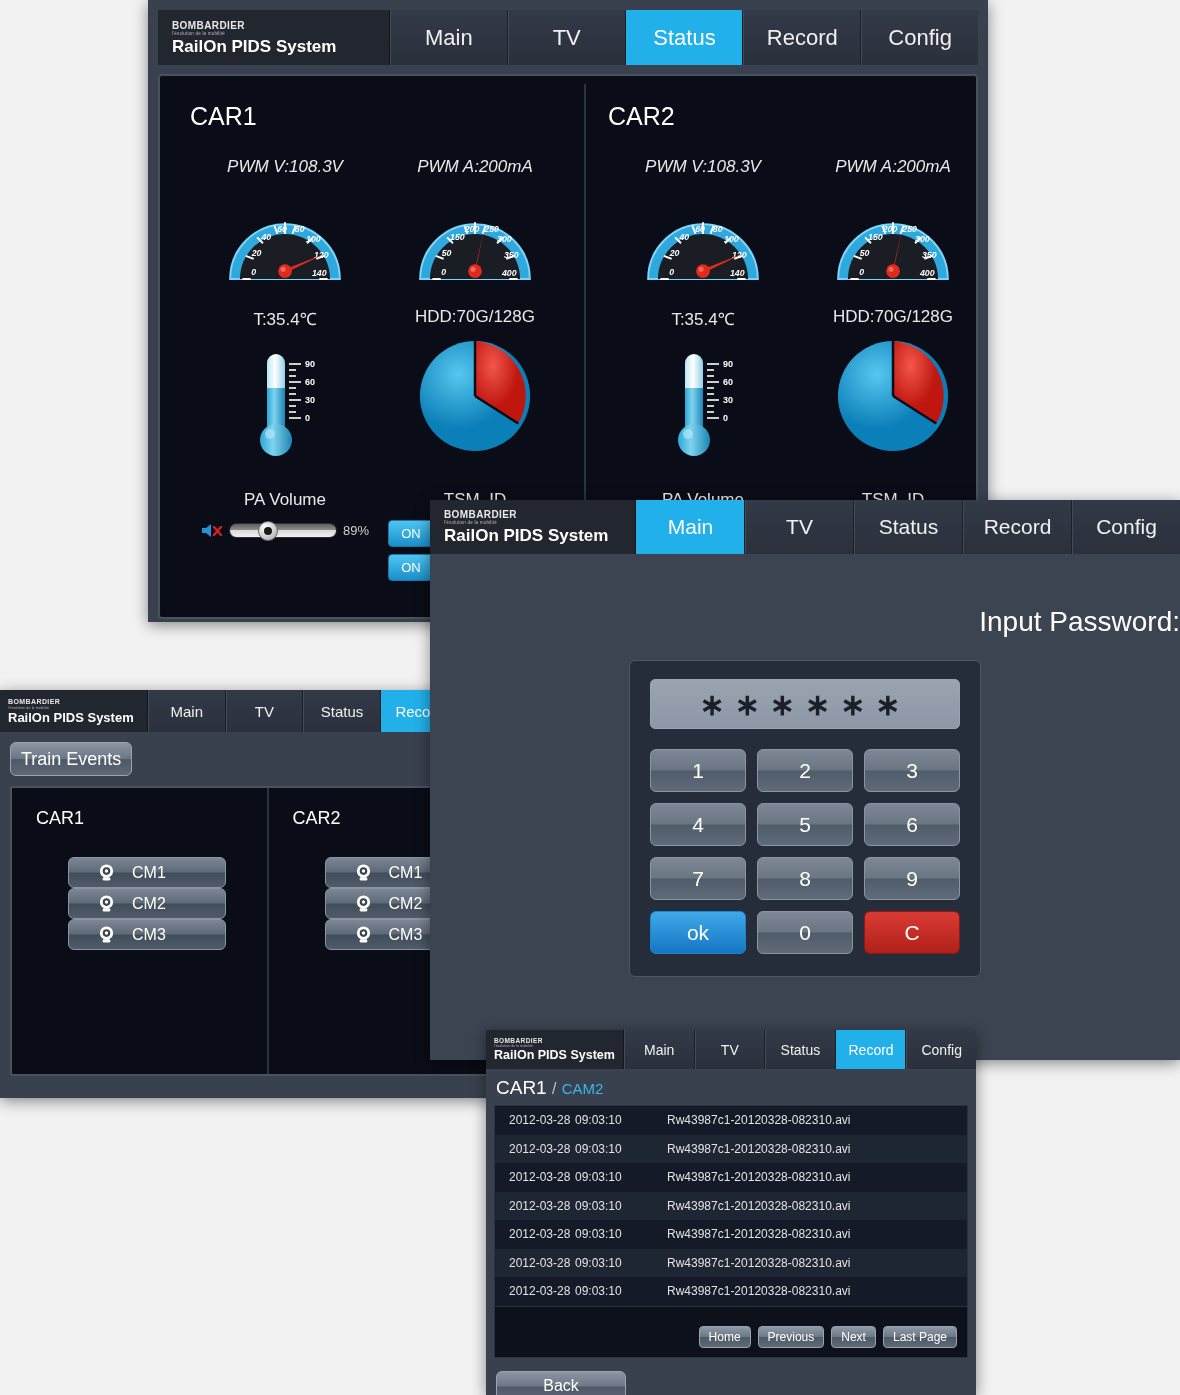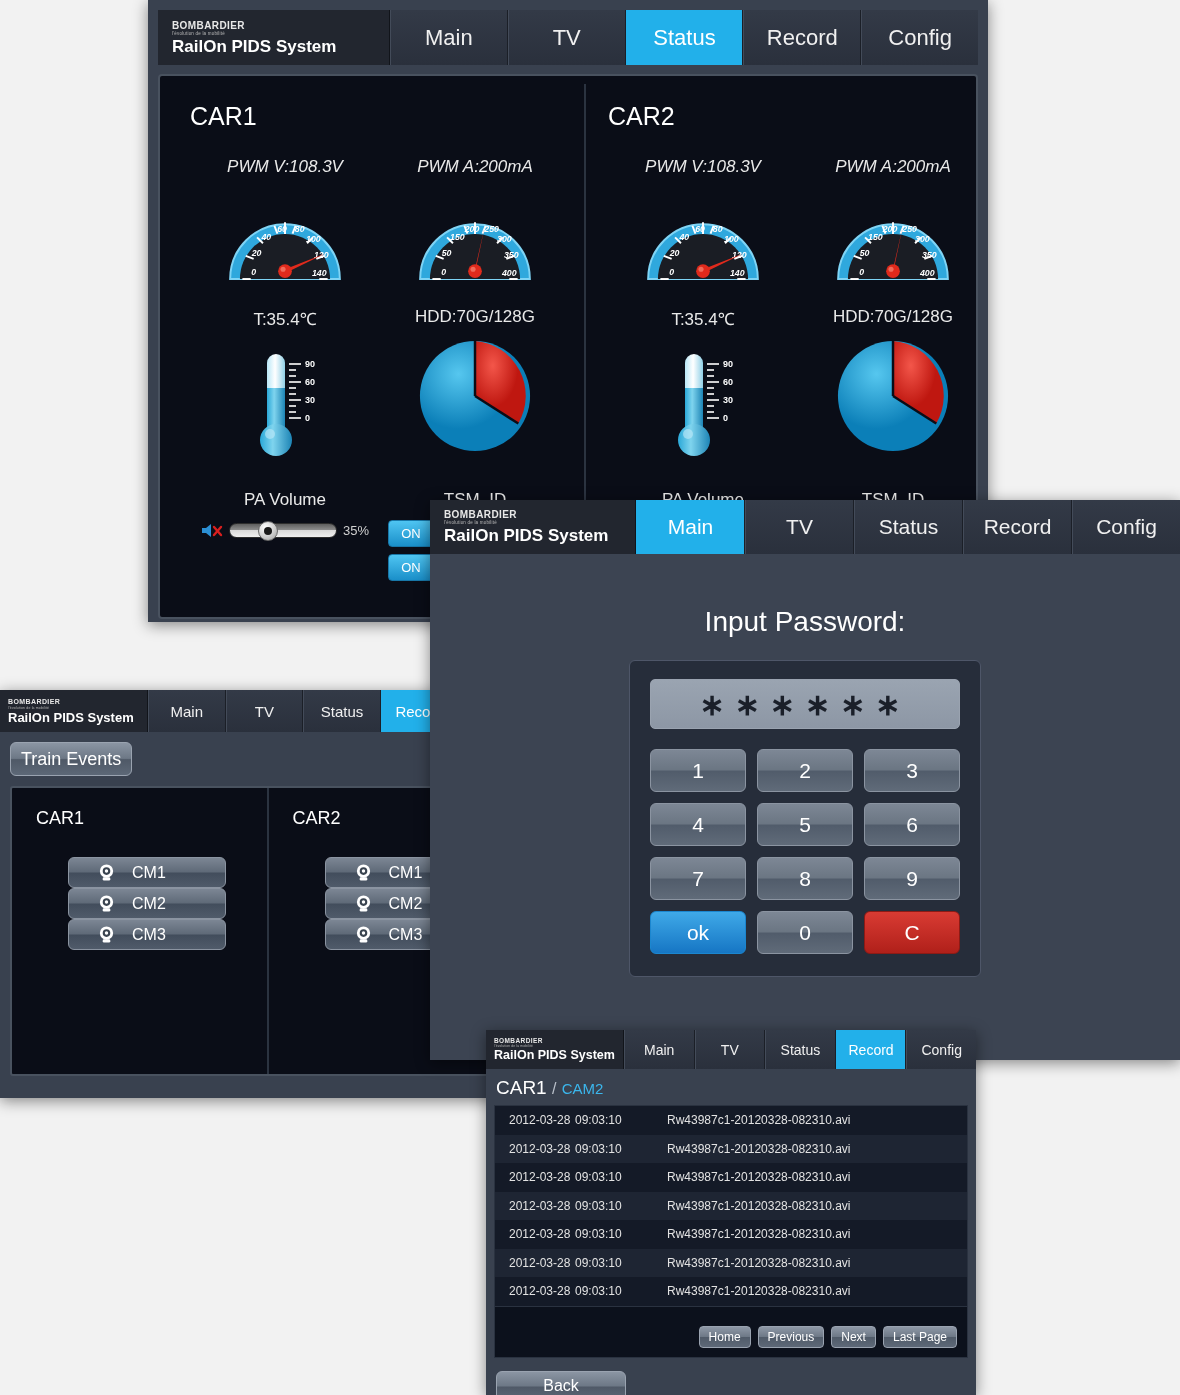--- a/index.html
+++ b/index.html
@@ -87,21 +87,21 @@
     width:46px; height:27px; border-radius:4px; font-size:13px; color:#fff;
     display:flex; align-items:center; justify-content:center;
     background:linear-gradient(#e04b42,#b1231c); border:1px solid #8d1b15;
   }
 
   
   #win-password { left:430px; top:500px; width:750px; height:560px; background:#3c4452; }
   #win-password .titlebar { height:54px; }
   #win-password .brand { min-width:206px; }
   #win-password .tab { font-size:21px; }
-  .pw-title { text-align:center; font-size:28px; color:#fff; margin-top:52px; }
+  .pw-title { text-align:right; font-size:28px; color:#fff; margin-top:52px; }
   .pw-panel {
     margin:22px auto 0; width:352px; background:#262d3a;
     border:1px solid #4e5668; border-radius:6px; padding:18px 20px 22px;
   }
   .pw-field {
     height:50px; border-radius:5px; border:1px solid #9aa3b0;
     background:linear-gradient(#9aa4b1,#8d97a5);
     display:flex; align-items:center; justify-content:center;
     letter-spacing:10px; font-size:30px; color:#1a1f29; font-weight:bold;
   }
@@ -337,21 +337,21 @@
             <svg width="22" height="17" viewBox="0 0 22 17">
               <path d="M1 6 h4 L10 2 v13 L5 11 H1 Z" fill="#2b8fd4"></path>
               <g stroke="#d91f1f" stroke-width="2.4" stroke-linecap="round">
                 <line x1="13" y1="5" x2="20" y2="13"></line>
                   <line x1="20" y1="5" x2="13" y2="13"></line>
               </g>
             </svg>
             <div class="slider-track">
               <div class="slider-knob"></div>
             </div>
-            <span class="vol-pct">35%</span>
+            <span class="vol-pct">89%</span>
           </div>
         </div>
         <div class="vol-cell">
           <div class="metric-label">TSM_ID</div>
           <div class="tsm-grid">
             <div class="tsm-line">
               <div class="btn-on">ON</div>
               <div class="btn-on">ON</div>
             </div>
             <div class="tsm-line">

